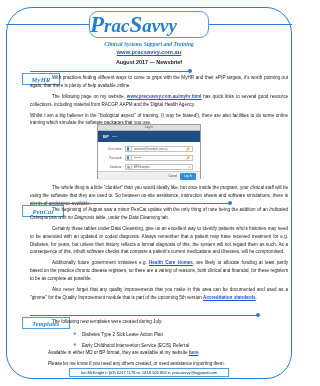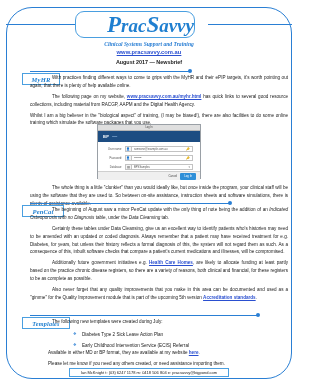--- a/index.html
+++ b/index.html
@@ -34,26 +34,26 @@
   .frame-notch-right {
     position: absolute;
     right: 6px; top: 24px;
     width: 84px; height: 0;
     border-top: 1.1px solid #2a7fd4;
   }
 
   
   .masthead {
     position: absolute;
-    left: 75px; top: 11px;
+    left: 89px; top: 11px;
     width: 120px; height: 27px;
     border: 1.1px solid #4a9fe0;
     border-radius: 9px;
     background: #ffffff;
-    display: flex; align-items: center; justify-content: flex-end;
+    display: flex; align-items: center; justify-content: flex-start;
   }
   .logo {
     font-family: "Liberation Serif", serif;
     font-style: italic;
     font-weight: bold;
     font-size: 19px;
     letter-spacing: 0px;
     color: #1f7fd0;
     white-space: nowrap;
     line-height: 1;

